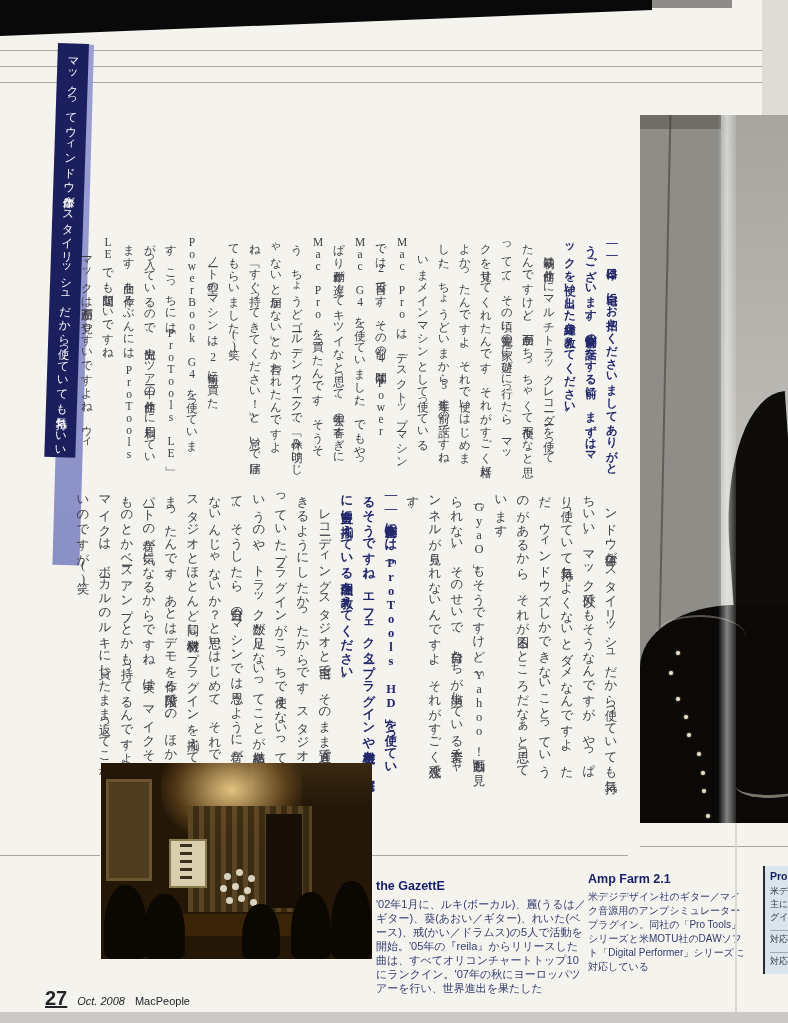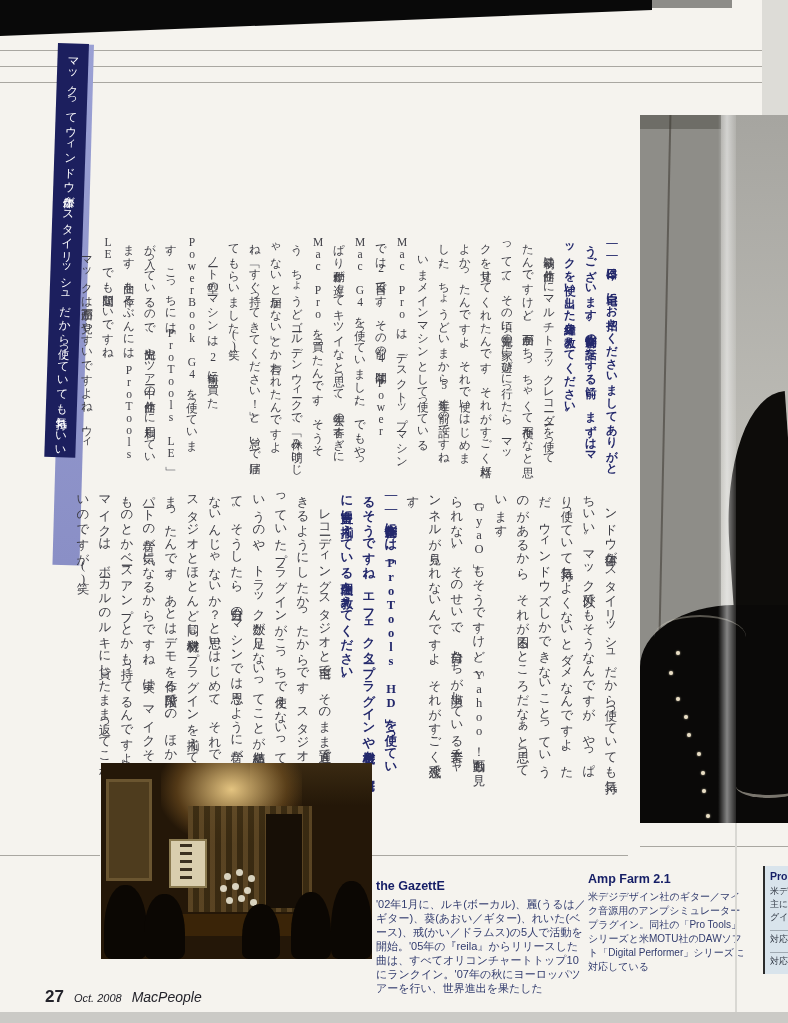--- a/index.html
+++ b/index.html
@@ -77,23 +77,23 @@
   
   .edge-top{position:absolute;left:762px;top:0;width:26px;height:115px;background:#dddcd7;}
   .curl-line{position:absolute;left:735px;top:823px;width:2px;height:200px;background:#d9d8d3;}
   .nextcap{position:absolute;left:763px;top:866px;width:25px;background:#d9e4ec;
            border-left:2px solid #2b2b2b;padding:4px 0 6px 5px;box-sizing:content-box;}
   .nextcap .np-title{color:#151e66;font-weight:bold;font-size:10.5px;margin:0 0 3px 0;white-space:nowrap;}
   .nextcap .np-line{color:#333a46;font-size:9px;line-height:13px;white-space:nowrap;}
   .nextcap .np-line.sep{border-top:1px solid #9fa9b2;margin-top:6px;padding-top:2px;}
   
   .footer{position:absolute;left:45px;top:987px;display:flex;align-items:baseline;gap:10px;color:#23232a;}
-  .pagenum{font-weight:bold;font-size:17px;}
+  .pagenum{font-weight:bold;font-size:20px;text-decoration:underline;}
   .issue{font-style:italic;font-size:11px;}
-  .mag{font-style:italic;font-size:14px;}
+  .mag{font-size:11px;}
 </style>
 </head>
 <body>
 
 <div class="page">
 
   <div class="top-black"></div>
   <div class="top-gray"></div>
   <div class="rule" style="left:0;top:50px;width:788px;"></div>
   <div class="rule" style="left:0;top:66px;width:788px;"></div>

